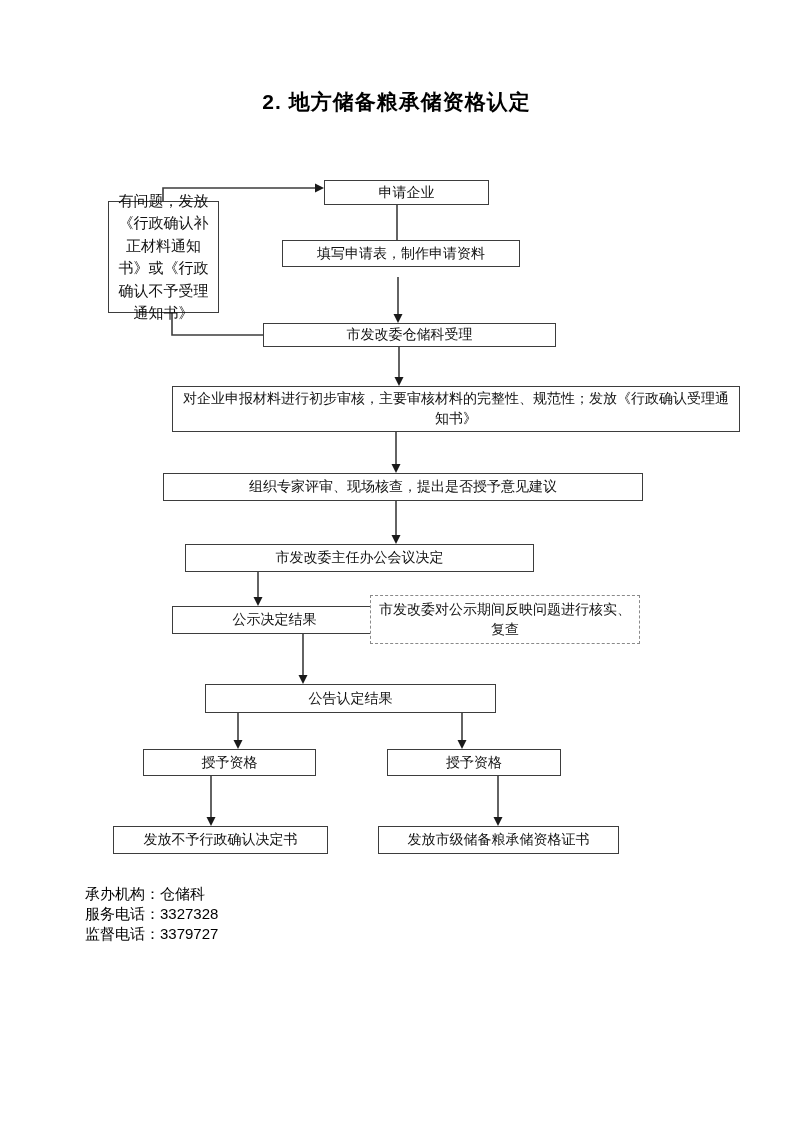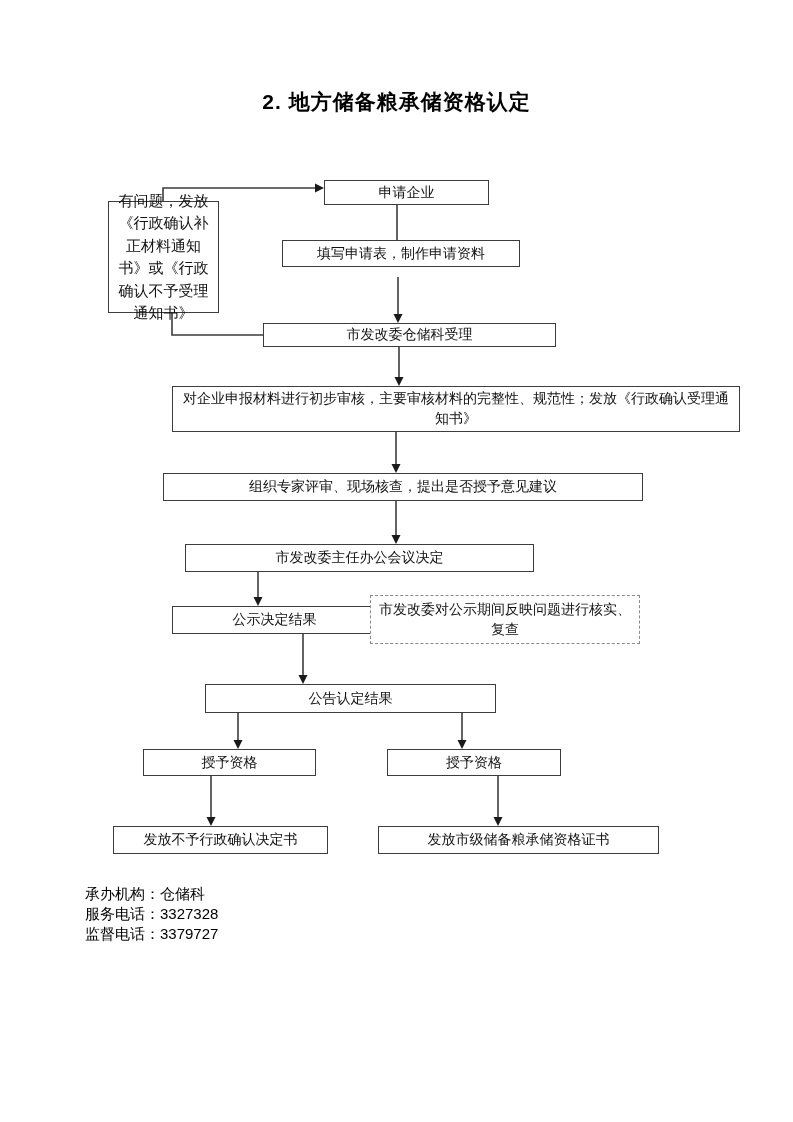--- a/index.html
+++ b/index.html
@@ -123,21 +123,21 @@
   <div class="node node-dashed" style="left:370px; top:595px; width:270px; height:49px;">市发改委对公示期间反映问题进行核实、复查</div>
 
   <div class="node" style="left:205px; top:684px; width:291px; height:29px;">公告认定结果</div>
 
   <div class="node" style="left:143px; top:749px; width:173px; height:27px;">授予资格</div>
 
   <div class="node" style="left:387px; top:749px; width:174px; height:27px;">授予资格</div>
 
   <div class="node" style="left:113px; top:826px; width:215px; height:28px;">发放不予行政确认决定书</div>
 
-  <div class="node" style="left:378px; top:826px; width:281px; height:28px;">发放市级储备粮承储资格证书</div>
+  <div class="node" style="left:378px; top:826px; width:241px; height:28px;">发放市级储备粮承储资格证书</div>
 
   <div class="footer">
     <div class="footer-line"><span>承办机构：</span><span>仓储科</span></div>
     <div class="footer-line"><span>服务电话：</span><span>3327328</span></div>
     <div class="footer-line"><span>监督电话：</span><span>3379727</span></div>
   </div>
 
 </div>
 
 </body></html>

